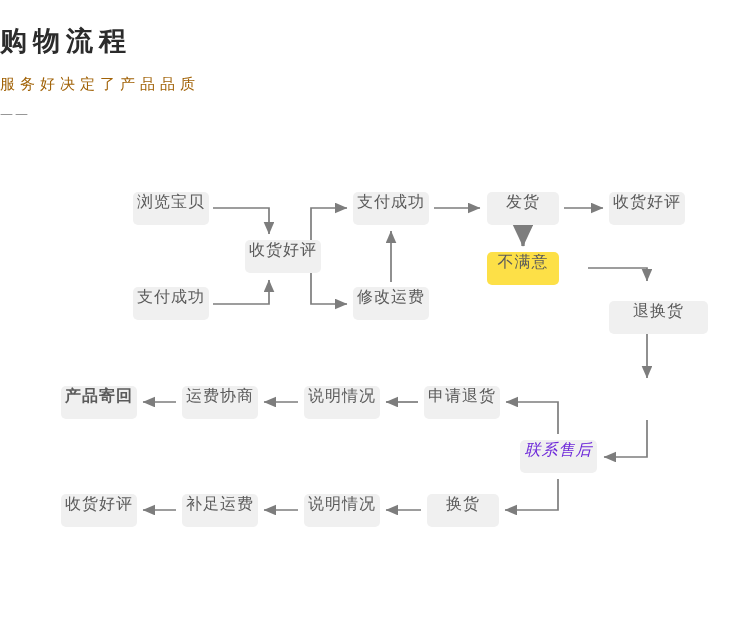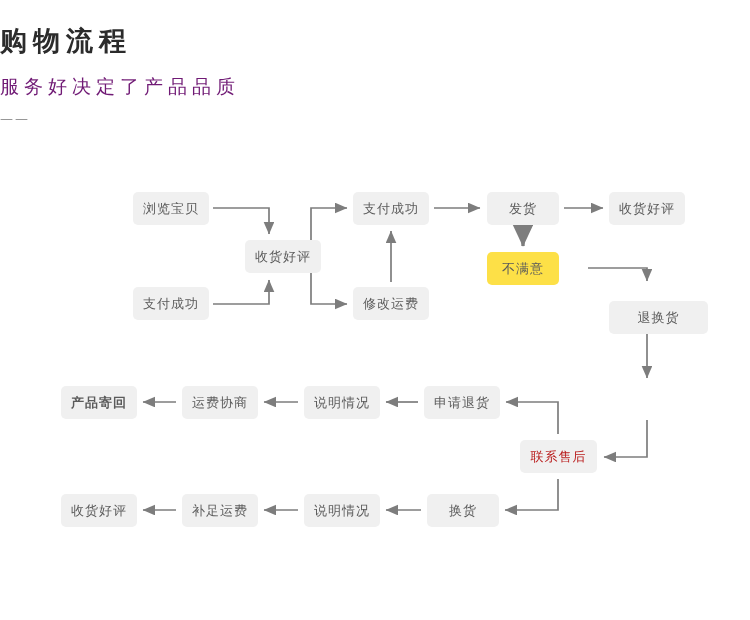--- a/index.html
+++ b/index.html
@@ -32,23 +32,23 @@
     padding-top: 25px;
     font-size: 27px;
     font-weight: bold;
     letter-spacing: 6px;
     color: #2b2b2b;
     line-height: 1.2;
   }
   .page-subtitle {
     margin: 0;
     padding-top: 18px;
-    font-size: 19px;
+    font-size: 15px;
     letter-spacing: 5px;
-    color: #701a75;
+    color: #a16207;
     line-height: 1.2;
   }
   .divider-dash {
     margin: 0;
     padding-top: 13px;
     font-size: 13px;
     letter-spacing: 2px;
     color: #8a8a8a;
     line-height: 1.2;
   }
@@ -57,23 +57,23 @@
     left: 0; top: 0;
     width: 750px;
     height: 620px;
     pointer-events: none;
   }
   .node {
     position: absolute;
     background: #f0f0f0;
     border-radius: 5px;
     color: #5b5b5b;
-    font-size: 13px;
+    font-size: 16px;
     display: flex;
-    align-items: center;
+    align-items: flex-start;
     justify-content: center;
     letter-spacing: 1px;
     box-sizing: border-box;
     white-space: nowrap;
   }
 </style>
 </head>
 <body>
 
 <div id="flow-root">
@@ -157,21 +157,21 @@
       </div>
       <div class="node" style="left: 609px; top: 192px; width: 76px; height: 33px; background: rgb(240, 240, 240); color: rgb(91, 91, 91);">
         <span>收货好评</span>
       </div>
       <div class="node" style="left: 487px; top: 252px; width: 72px; height: 33px; background: #fde047; color: rgb(91, 91, 91);">
         <span>不满意</span>
       </div>
       <div class="node" style="left: 609px; top: 301px; width: 99px; height: 33px; background: rgb(240, 240, 240); color: rgb(91, 91, 91);">
         <span>退换货</span>
       </div>
-      <div class="node" style="left: 520px; top: 440px; width: 77px; height: 33px; background: rgb(240, 240, 240); color: #b91c1c;">
+      <div class="node" style="left: 520px; top: 440px; width: 77px; height: 33px; background: rgb(240, 240, 240); color: #6d28d9; font-style: italic;">
         <span>联系售后</span>
       </div>
       <div class="node" style="left: 424px; top: 386px; width: 76px; height: 33px; background: rgb(240, 240, 240); color: rgb(91, 91, 91);">
         <span>申请退货</span>
       </div>
       <div class="node" style="left: 304px; top: 386px; width: 76px; height: 33px; background: rgb(240, 240, 240); color: rgb(91, 91, 91);">
         <span>说明情况</span>
       </div>
       <div class="node" style="left: 182px; top: 386px; width: 76px; height: 33px; background: rgb(240, 240, 240); color: rgb(91, 91, 91);">
         <span>运费协商</span>

